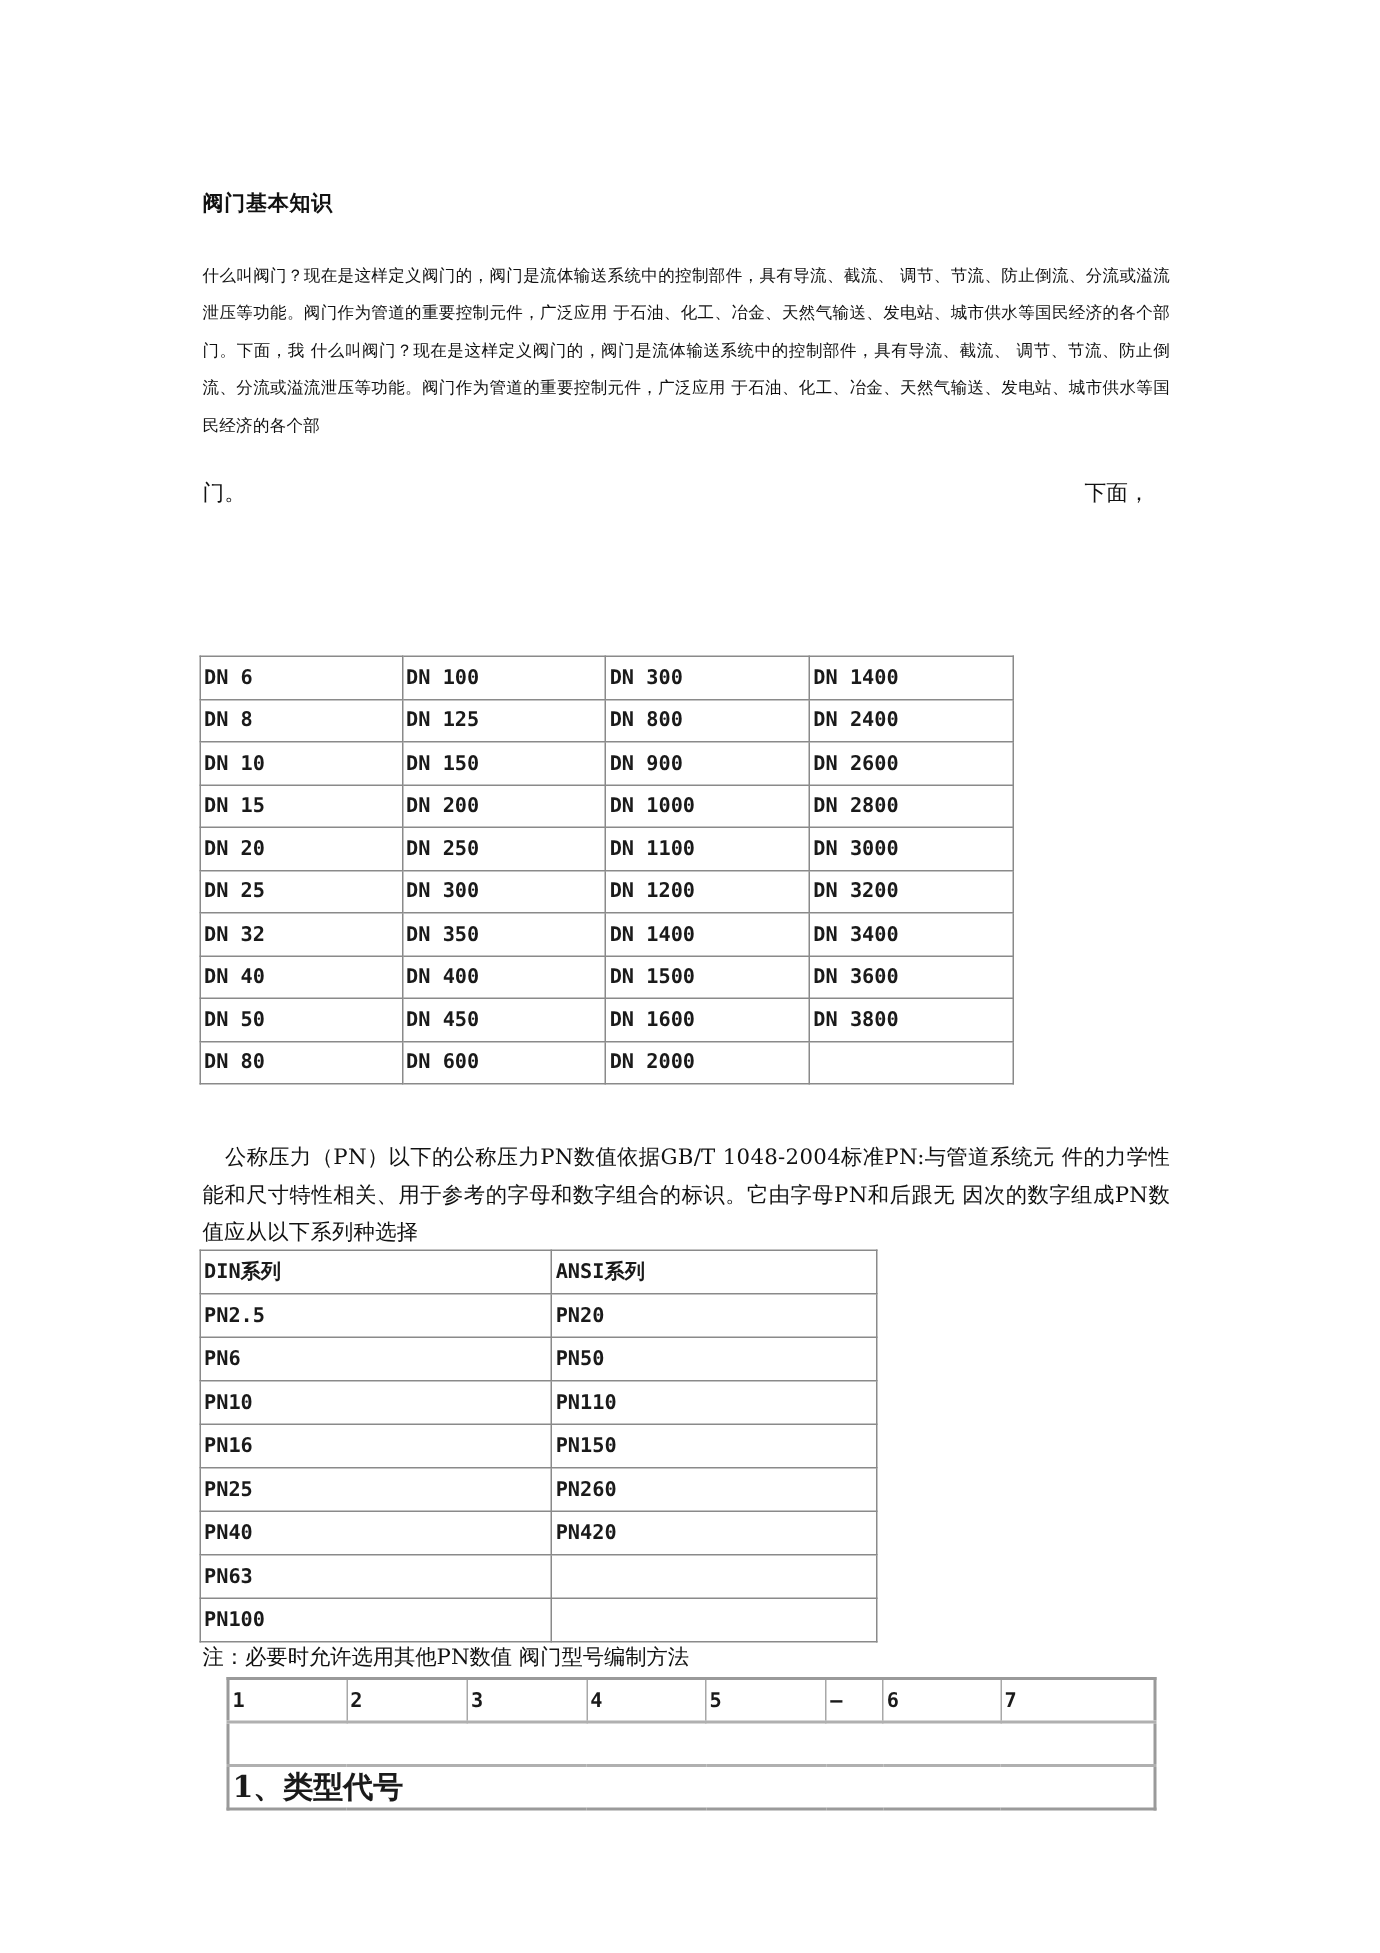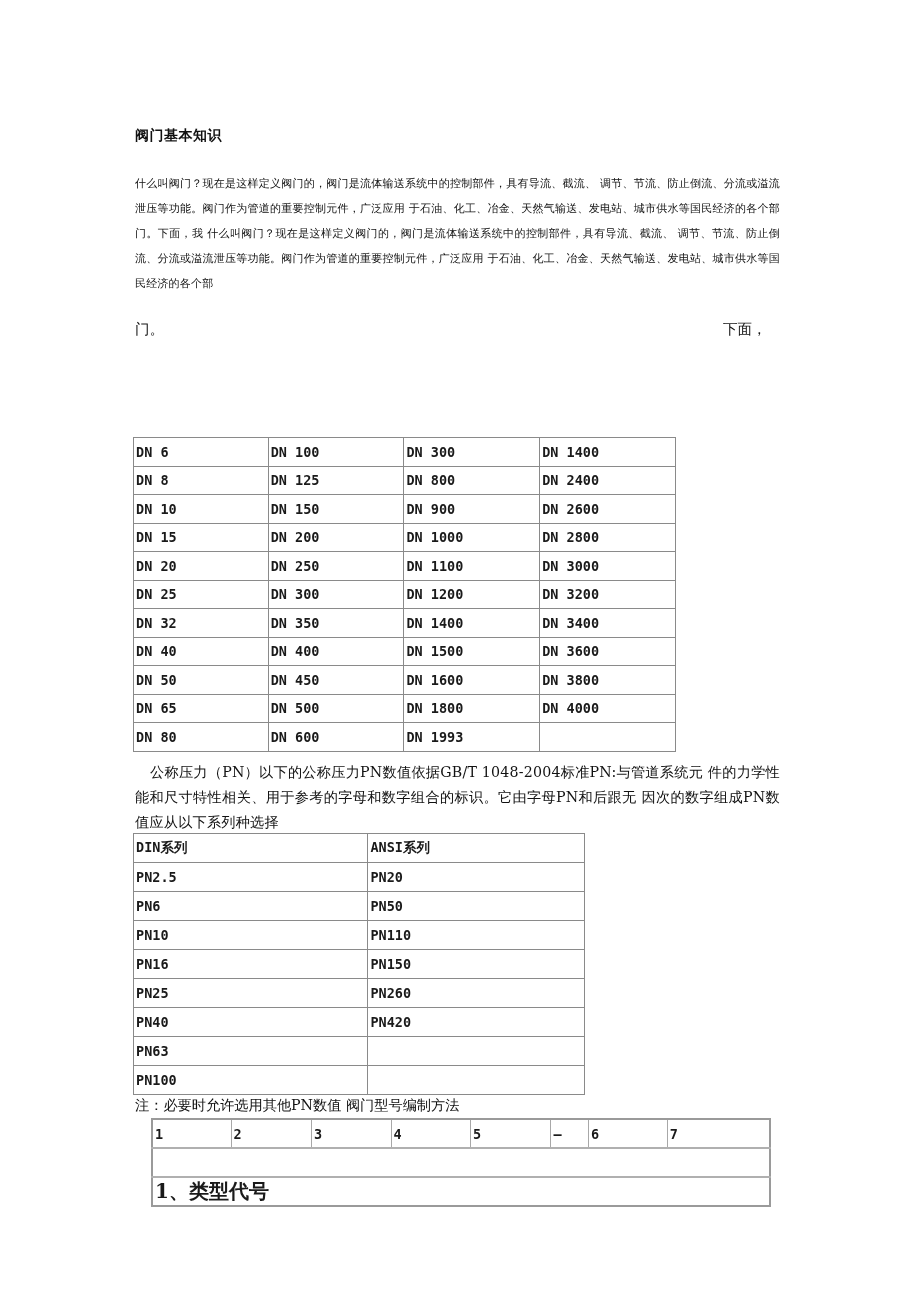--- a/index.html
+++ b/index.html
@@ -119,29 +119,23 @@
           <td>DN 1500</td>
           <td>DN 3600</td>
         </tr>
         <tr>
           <td>DN 50</td>
           <td>DN 450</td>
           <td>DN 1600</td>
           <td>DN 3800</td>
         </tr>
         <tr>
-          <td>DN 65</td>
-          <td>DN 500</td>
-          <td>DN 1800</td>
-          <td>DN 4000</td>
-        </tr>
-        <tr>
           <td>DN 80</td>
           <td>DN 600</td>
-          <td>DN 1993</td>
+          <td>DN 2000</td>
           <td></td>
         </tr>
       </tbody>
   </table>
 
   <div class="para p3">公称压力（PN）以下的公称压力PN数值依据GB/T 1048-2004标准PN:与管道系统元 件的力学性能和尺寸特性相关、用于参考的字母和数字组合的标识。它由字母PN和后跟无 因次的数字组成PN数值应从以下系列种选择</div>
 
   <table class="pn-table">
     <colgroup>
         <col class="c1">

